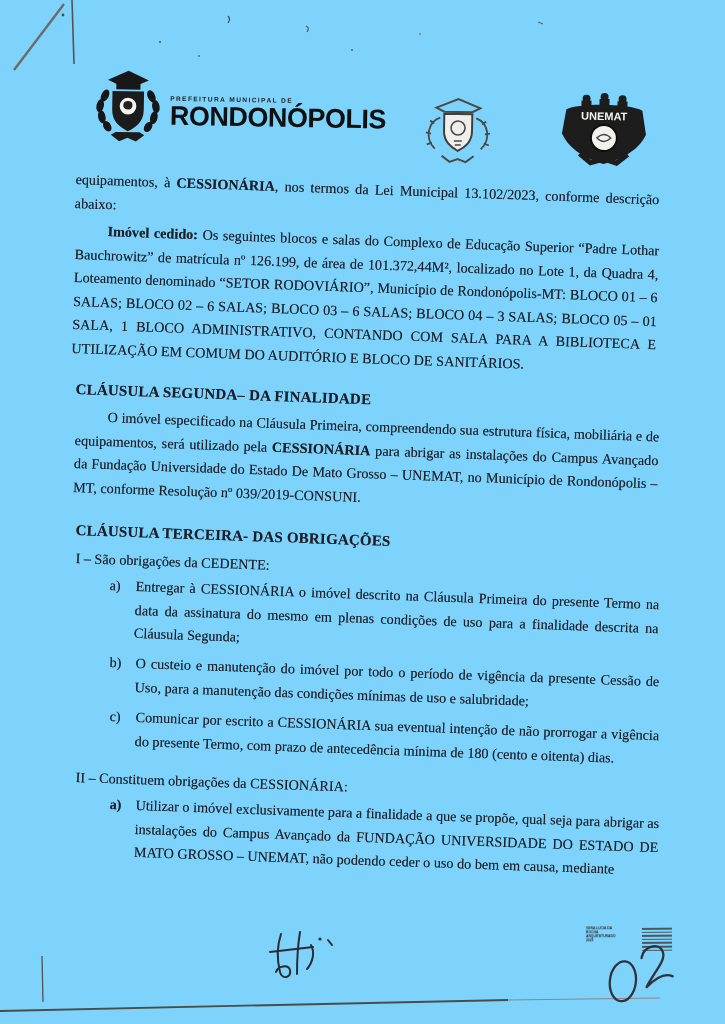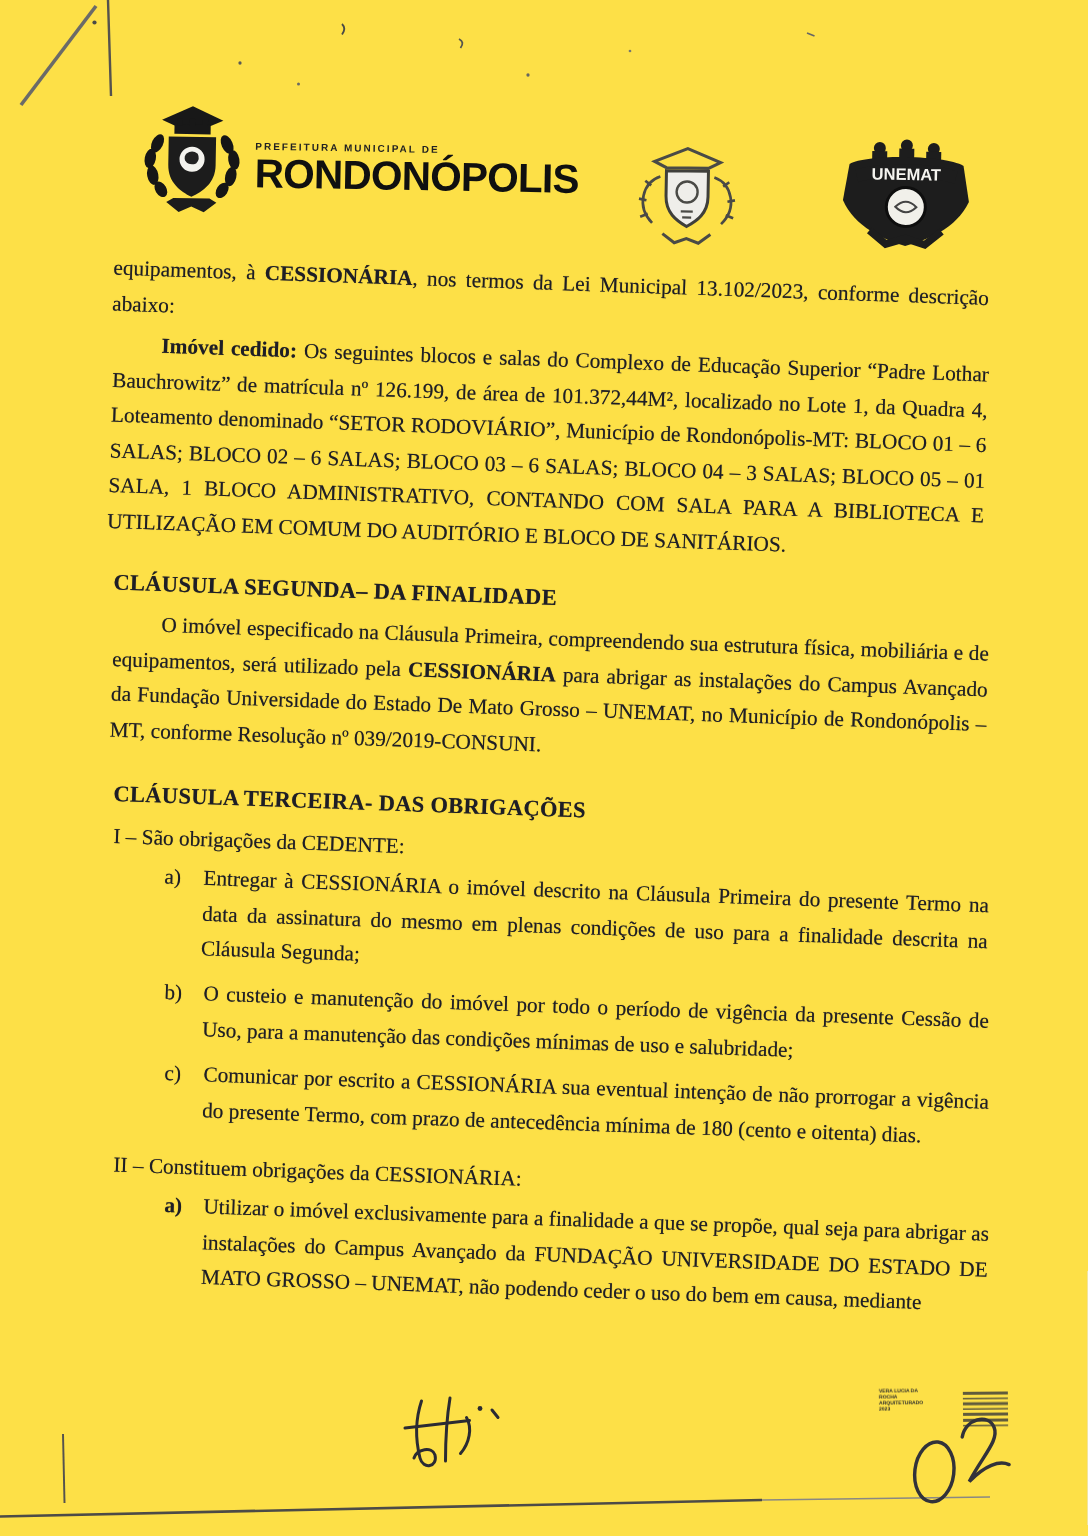--- a/index.html
+++ b/index.html
@@ -1,18 +1,18 @@
 <!DOCTYPE html>
 <html lang="pt"><head>
 <meta charset="utf-8">
 <style>
   html,body{margin:0;padding:0;background:#e8e8e4;}
   .page{
     position:relative;width:725px;height:1024px;margin:0 auto;
-    background:#fde047;overflow:hidden;
+    background:#7dd3fc;overflow:hidden;
     font-family:"Liberation Serif", serif;color:#1e1e26;
   }
   
   .hdr{position:absolute;left:0;top:0;width:725px;height:180px;}
   .logo-muni{position:absolute;left:90px;top:70px;display:flex;align-items:center;transform:rotate(1deg);}
   .logo-muni svg{width:76px;height:78px;}
   .logo-muni .txt{margin-left:4px;margin-top:10px;font-family:"Liberation Sans",sans-serif;}
   .logo-tagline{font-size:6.6px;font-weight:bold;letter-spacing:1.4px;color:#222;}
   .logo-name{font-size:27px;font-weight:bold;letter-spacing:-0.5px;color:#101010;line-height:1.05;}
   .arms-state{position:absolute;left:414px;top:94px;transform:rotate(1deg);}

